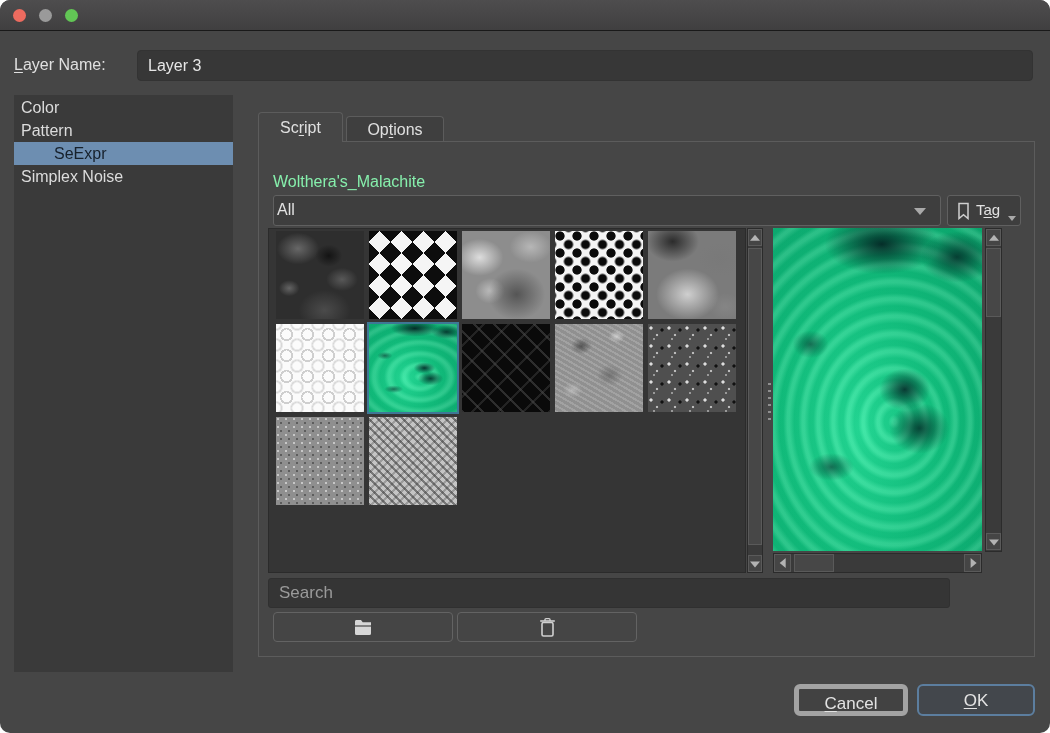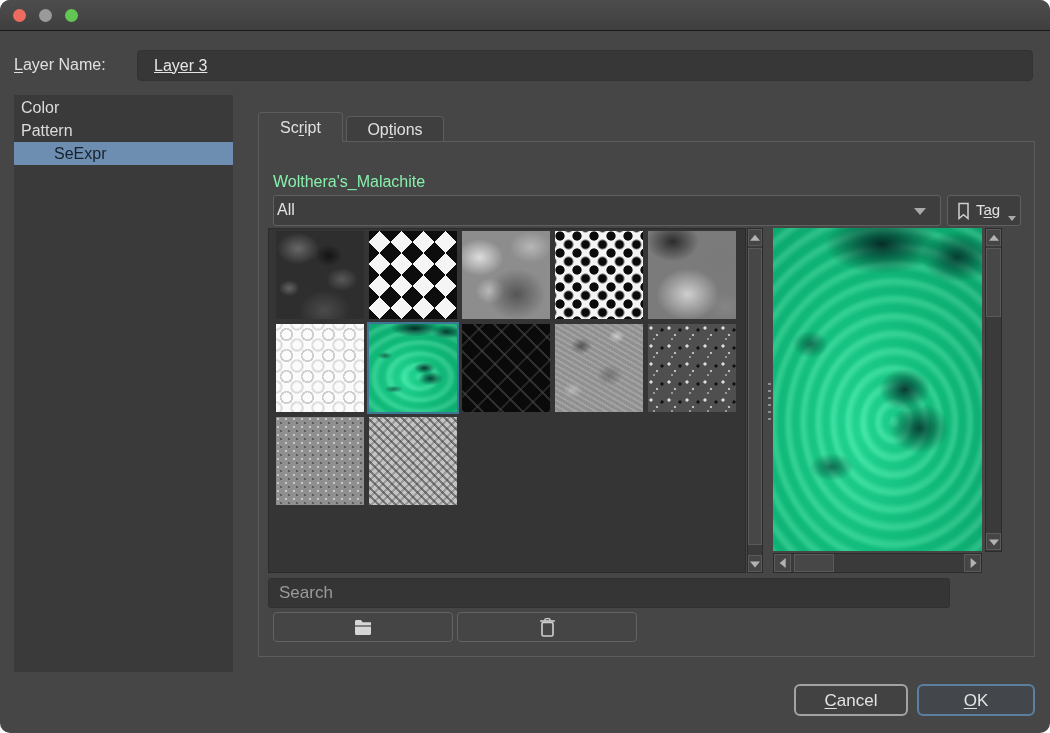--- a/index.html
+++ b/index.html
@@ -15,22 +15,22 @@
   .tl-close { left:13px; background:#ed6b5f; }
   .tl-min   { left:39px; background:#9a9a9a; }
   .tl-zoom  { left:65px; background:#62c655; }
   .win-title { position:absolute; left:0; right:0; top:6px; text-align:center;
                color:#e4e4e4; font-size:15px; }
 
   
   .layer-label { position:absolute; left:14px; top:56px; color:#e0e0e0; font-size:16px; }
   .layer-input { position:absolute; left:137px; top:50px; width:896px; height:31px;
                  background:#373737; border:1px solid #333333; border-radius:4px;
-                 color:#e6e6e6; font-size:16px; padding:0 16px;
-                 font-family:"Liberation Sans", sans-serif; outline:none;text-decoration:underline; }
+                 color:#e6e6e6; font-size:16px; padding:0 10px;
+                 font-family:"Liberation Sans", sans-serif; outline:none; }
 
   
   .type-list { position:absolute; left:14px; top:95px; width:219px; height:577px;
                background:#3a3a3a; padding-top:1px; }
   .type-item { height:23px; line-height:23px; padding-left:7px;
                color:#dcdcdc; font-size:16px; }
   .type-item.selected { background:#6d8eb1; color:#17212c;padding-left:40px; }
 
   
   .tab { position:absolute; border:1px solid #5c5c5c; border-bottom:none;
@@ -95,21 +95,21 @@
   .search-input::placeholder { color:#9a9a9a; }
   .res-btn { position:absolute; top:612px; width:180px; height:30px;
              background:#454545; border:1px solid #636363; border-radius:4px; z-index:4;
              display:flex; align-items:center; justify-content:center; }
   .res-btn-import { left:273px; }
   .res-btn-delete { left:457px; }
 
   
   .btn { position:absolute; top:684px; height:32px; border-radius:6px;
          color:#e3e3e3; font-size:17px; text-align:center; line-height:30px; }
-  .btn-cancel { left:794px; width:114px; background:#424242; border:2px solid #a3a3a3; }
+  .btn-cancel { left:794px; width:114px; background:#424242; border:5px solid #a3a3a3; }
   .btn-ok     { left:917px; width:118px; background:#43474c; border:2px solid #5c7e9f; }
 
   .mn { text-decoration:underline; text-underline-offset:2px; }
 
   
   .tex-dark-marble { background:
       radial-gradient(ellipse 40% 30% at 25% 20%, rgba(150,150,150,.55), transparent 60%),
       radial-gradient(ellipse 30% 22% at 75% 55%, rgba(130,130,130,.5), transparent 60%),
       radial-gradient(ellipse 45% 35% at 55% 90%, rgba(110,110,110,.45), transparent 65%),
       radial-gradient(ellipse 22% 18% at 60% 28%, rgba(15,15,15,.85), transparent 70%),
@@ -183,20 +183,21 @@
     <div class="tl-btn tl-zoom"></div>
   </div>
 
   <div class="layer-label"><span></span><span class="mn">L</span><span>ayer Name:</span></div>
   <input class="layer-input" type="text" value="Layer 3" style="">
 
   <div class="type-list">
     <div class="type-item">Color</div>
     <div class="type-item">Pattern</div>
     <div class="type-item selected">SeExpr</div>
+    <div class="type-item">Simplex Noise</div>
   </div>
 
   <div class="tab tab-script"><span>Sc</span><span class="mn">r</span><span>ipt</span></div>
   <div class="tab tab-options"><span>Op</span><span class="mn">t</span><span>ions</span></div>
   <div class="panel"></div>
 
   <div class="resource-name">Wolthera's_Malachite</div>
 
   <div class="combo">
     <span class="combo-text">All</span>

